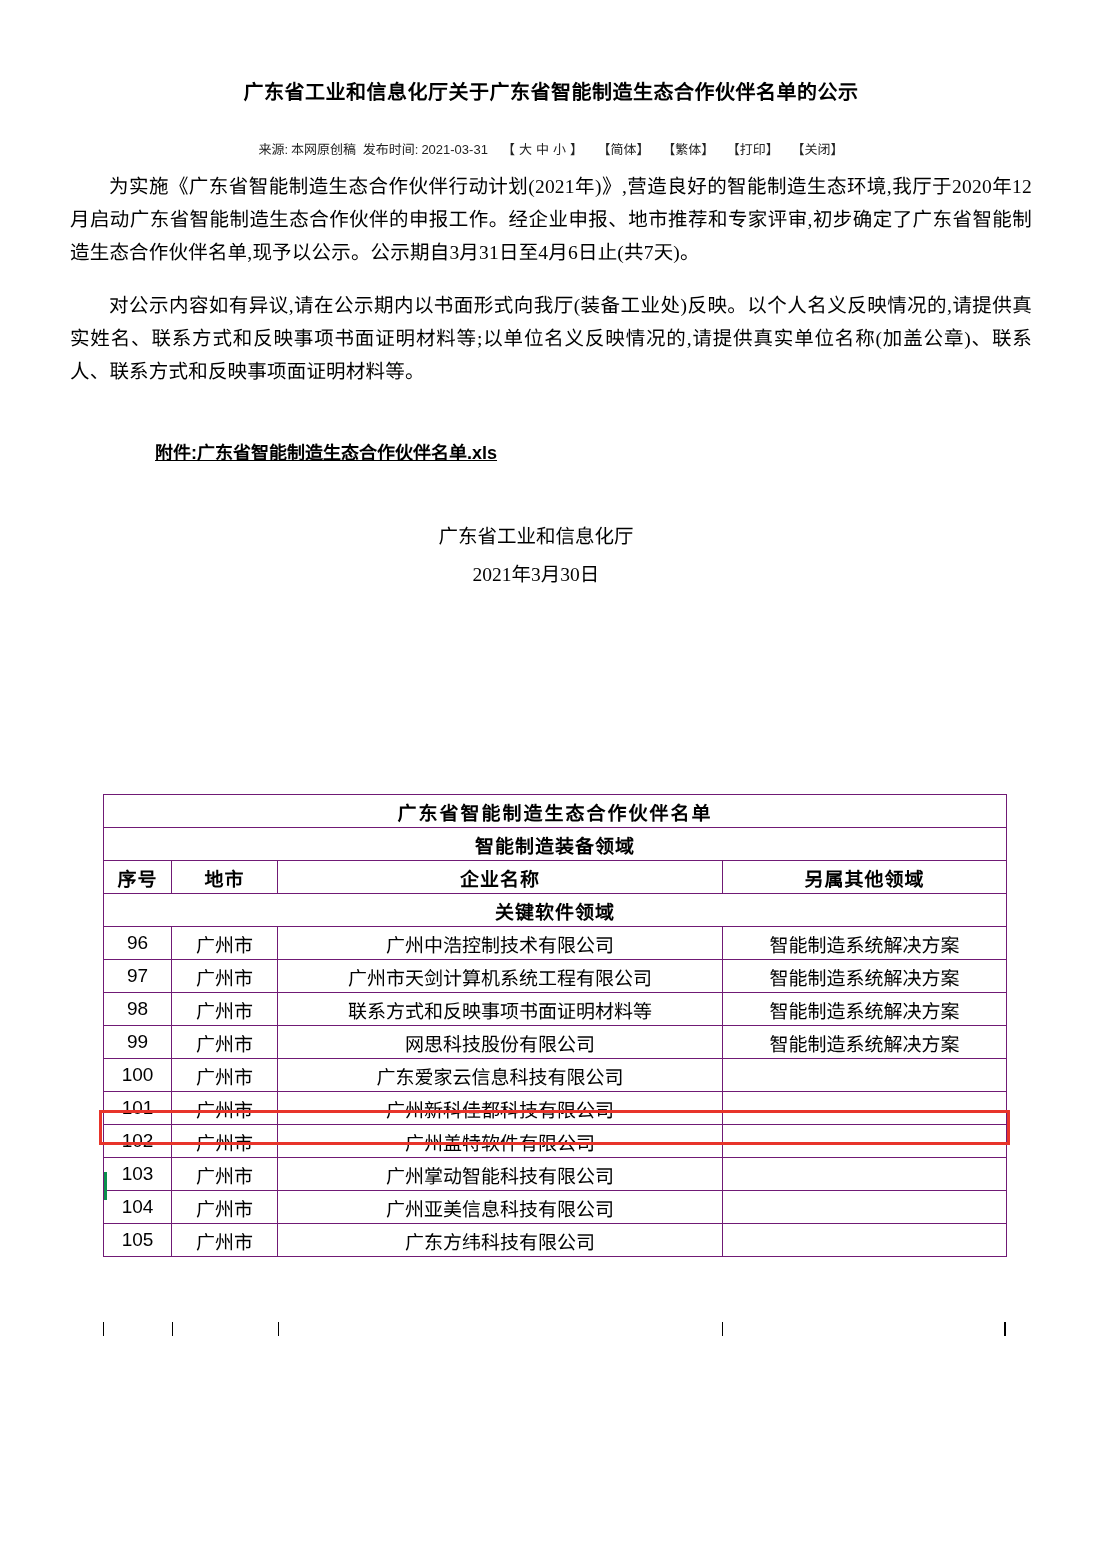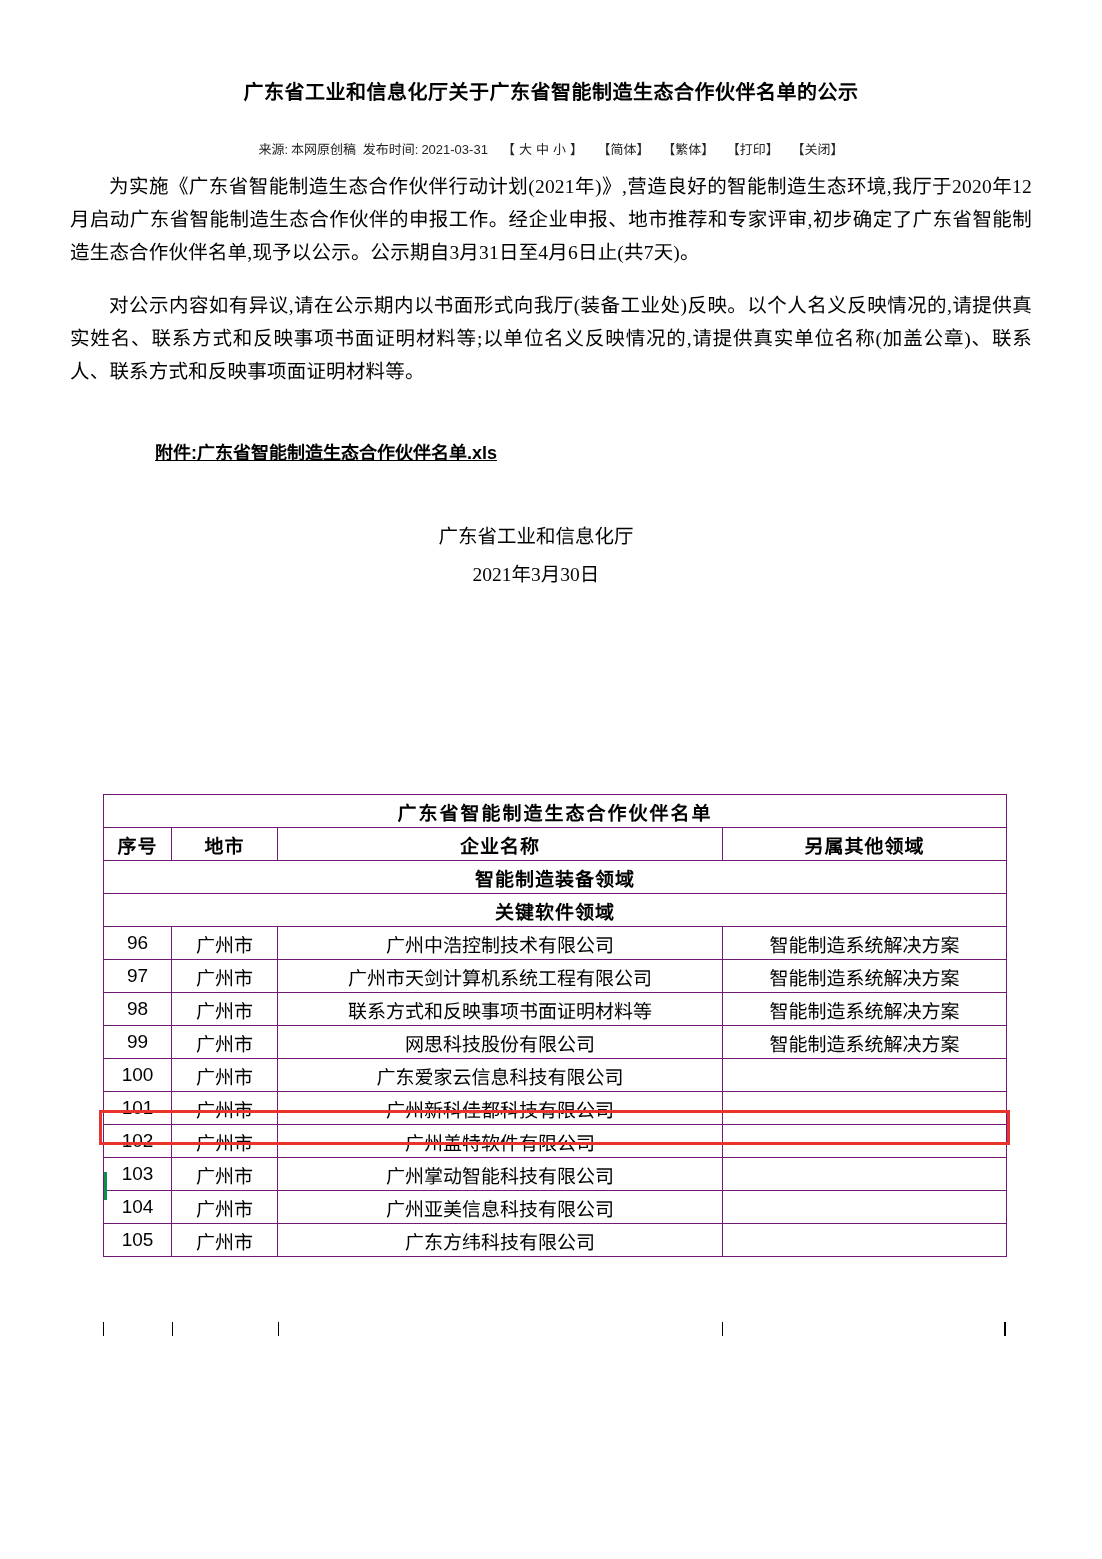--- a/index.html
+++ b/index.html
@@ -190,27 +190,27 @@
         <col class="c-no">
           <col class="c-city">
           <col class="c-name">
           <col class="c-field">
       </colgroup>
       <tbody>
         <tr>
           <td class="tbl-title" colspan="4">广东省智能制造生态合作伙伴名单</td>
         </tr>
         <tr>
+          <td class="section" colspan="4">智能制造装备领域</td>
+        </tr>
+        <tr>
           <td class="col-head">序号</td>
           <td class="col-head">地市</td>
           <td class="col-head">企业名称</td>
           <td class="col-head">另属其他领域</td>
-        </tr>
-        <tr>
-          <td class="section" colspan="4">智能制造装备领域</td>
         </tr>
         <tr>
           <td class="section" colspan="4">关键软件领域</td>
         </tr>
 
         <tr>
           <td>96</td>
           <td>广州市</td>
           <td>广州中浩控制技术有限公司</td>
           <td>智能制造系统解决方案</td>

